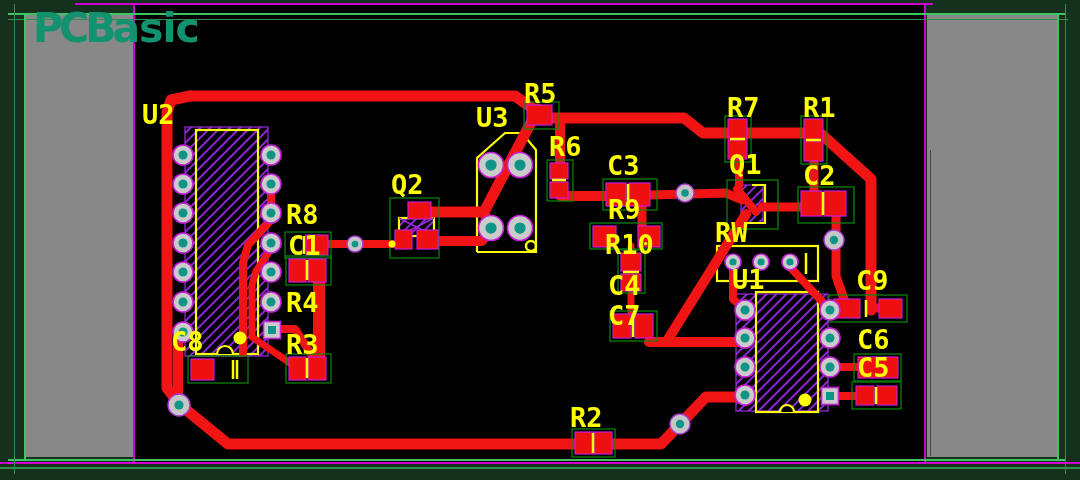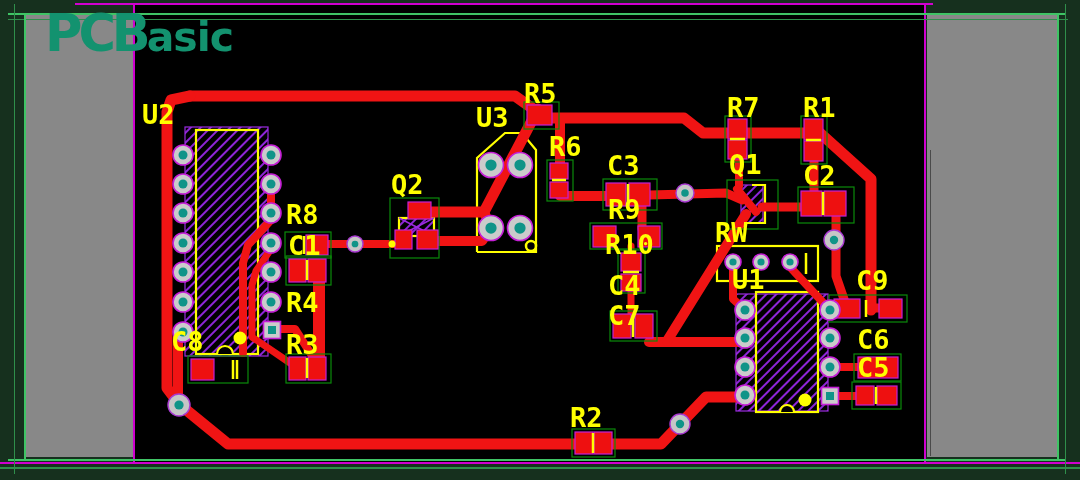--- a/index.html
+++ b/index.html
@@ -7,21 +7,21 @@
          background:#16301e;font-family:"DejaVu Sans",sans-serif;}
   .panel{position:absolute;background:#888888;}
   #canvas{position:absolute;left:134px;top:5px;width:791px;height:458px;background:#000;}
   .mag{position:absolute;background:#cf00cf;}
   .grn-b{position:absolute;background:#3fc465;}
   .grn-m{position:absolute;background:#2f8f4b;}
   .seam{position:absolute;background:#4a4a4a;}
   #pcb-svg{position:absolute;left:0;top:0;}
   #logo{position:absolute;left:33px;top:8px;color:#13926f;white-space:nowrap;
         font-weight:bold;line-height:1;}
-  #logo .b{font-size:51px;letter-spacing:-4px;margin-left:12px;}
+  #logo .b{font-size:41px;letter-spacing:-4px;}
   #logo .r{font-size:41px;letter-spacing:-1px;}
   text.lbl{font-family:"DejaVu Sans Mono",monospace;font-weight:bold;
            font-size:27px;fill:#ffff00;}
 </style>
 </head>
 <body>
 
 <div id="stage">
   <div class="panel" style="left:25px;top:15px;width:109px;height:442px;"></div>
   <div class="panel" style="left:927px;top:15px;width:130px;height:442px;"></div>

